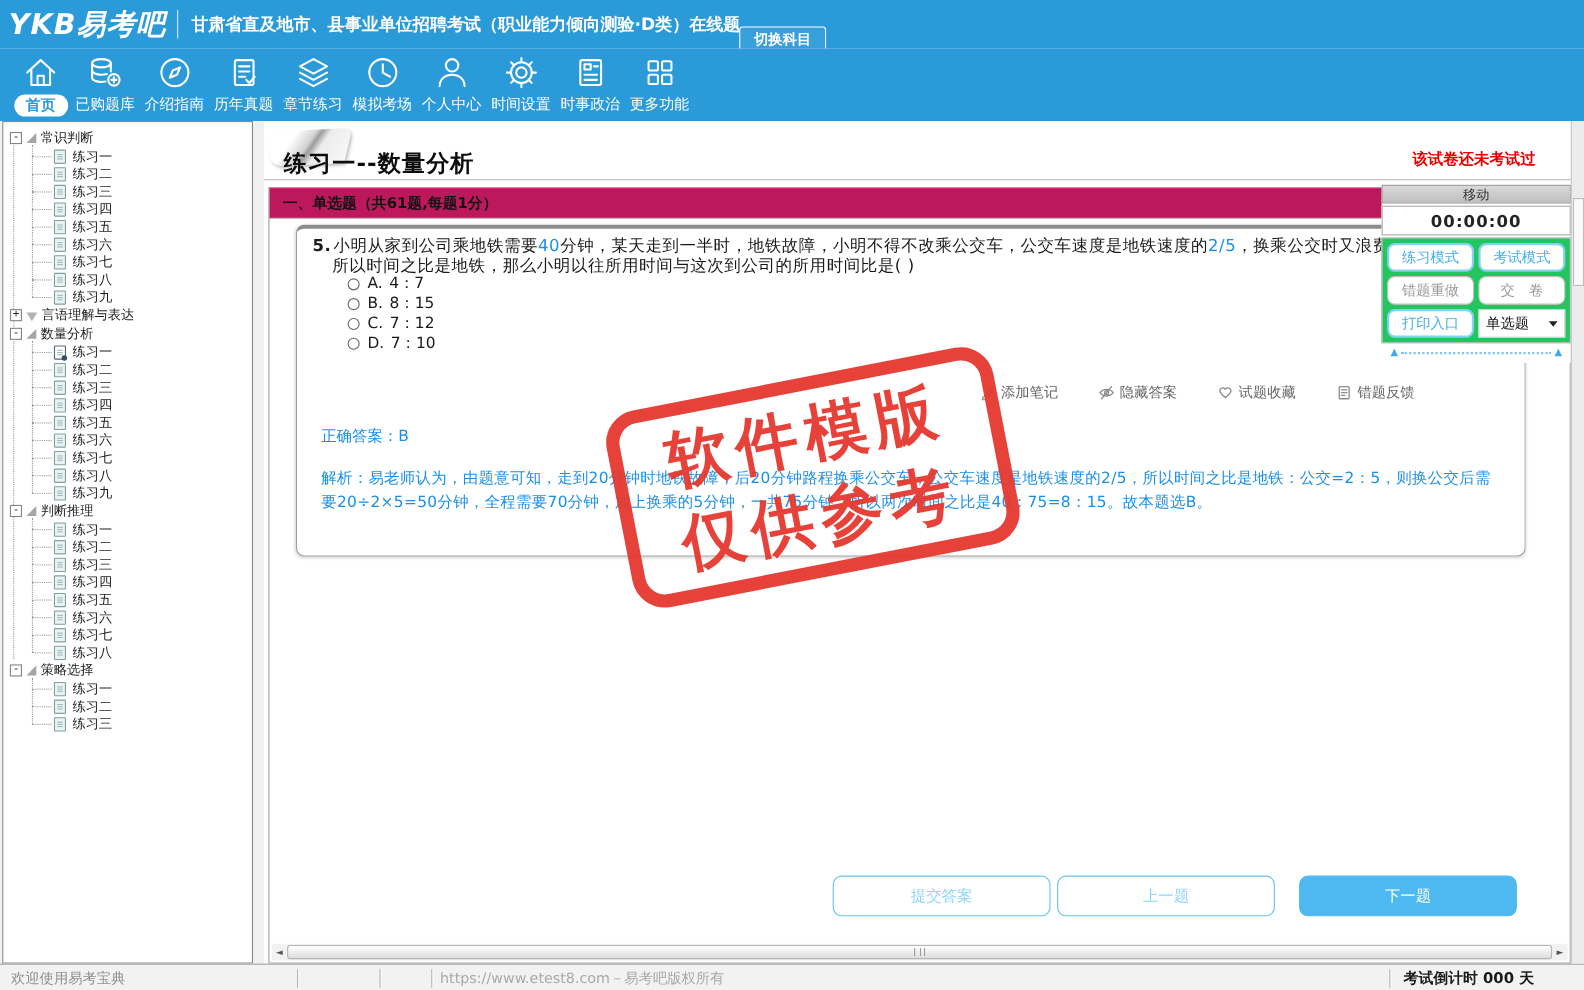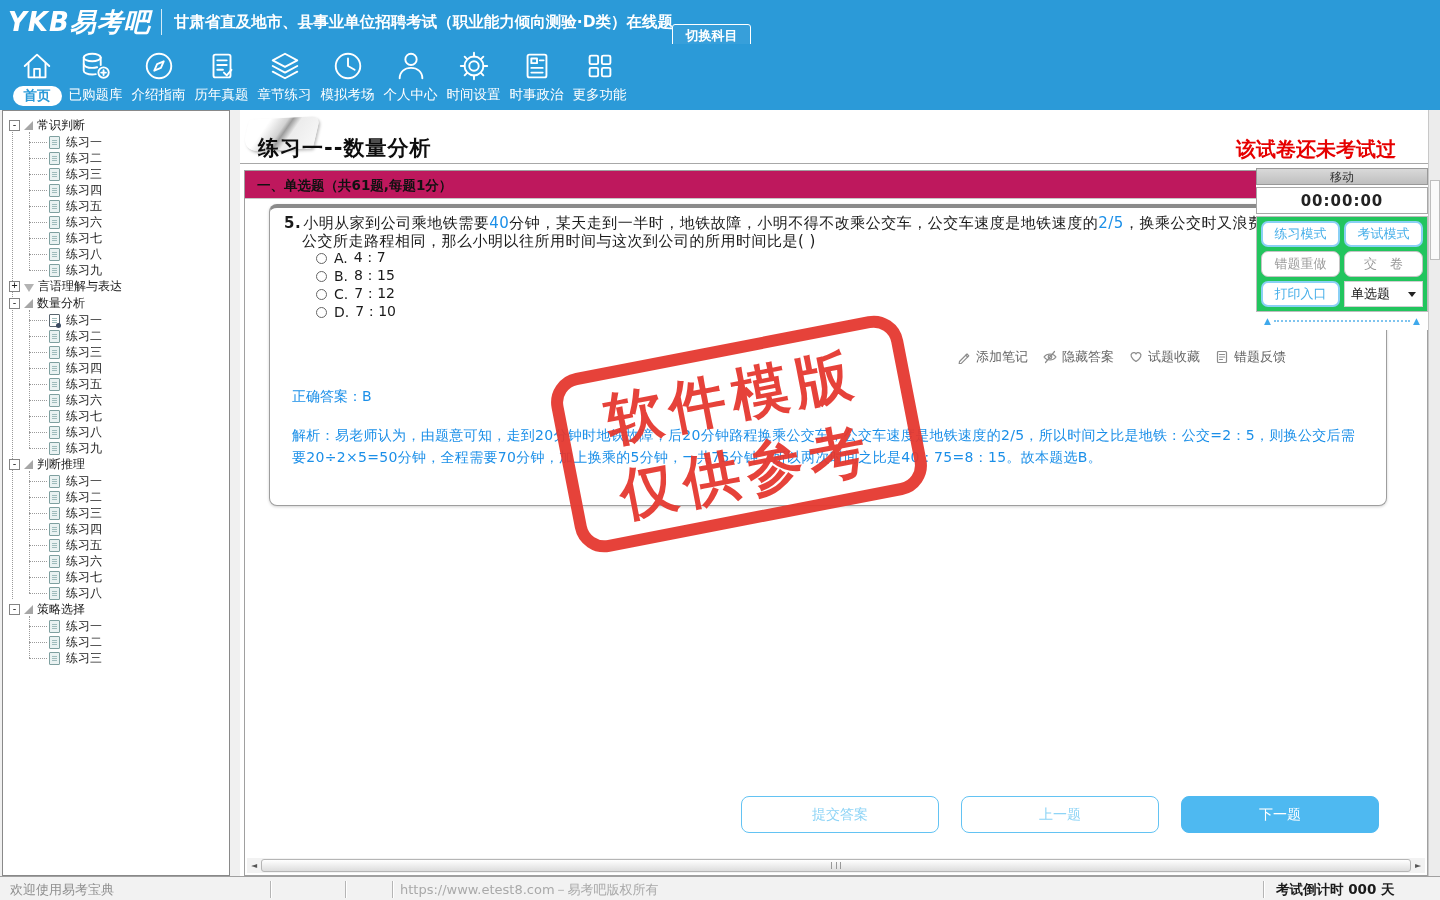--- a/index.html
+++ b/index.html
@@ -42,53 +42,53 @@
          background-size:5px 1px,5px 1px,5px 1px; background-position:2px 3px,2px 5px,2px 7px; background-repeat:no-repeat; }
   .doc.seldoc { background-color:#fff; border-color:#5A6670; position:relative; }
   .doc.seldoc::after { content:""; position:absolute; right:-2px; bottom:-2px; width:5px; height:5px; border-radius:50%; background:#3D4C63; }
 
   
   .content { position:absolute; left:240px; top:110px; width:1188px; height:766px; background:#fff; }
   .pagecurl { position:absolute; left:6px; top:8px; width:70px; height:32px; border-radius:2px 8px 2px 16px;
               background:linear-gradient(115deg,#ffffff 25%,#d2d2d2 46%,#9c9c9c 52%,#ececec 62%,#f8f8f8);
               box-shadow:2px 2px 3px rgba(0,0,0,.25); transform:skewX(-16deg) rotate(-3deg); }
   .page-title { position:absolute; left:18px; top:24px; font-size:21px; font-weight:bold; color:#0d0d0d; letter-spacing:1px; }
-  .notice { position:absolute; right:32px; top:26px; color:#E60000; font-size:20px; font-weight:bold; }
+  .notice { position:absolute; right:32px; top:26px; color:#E60000; font-size:14px; font-weight:bold; }
   .title-divider { position:absolute; left:0; right:0; top:53px; border-top:1px solid #A8A8A8; border-bottom:1px solid #fff; }
 
   .qsection { position:absolute; left:4px; top:60px; right:0; bottom:0; background:#fff; border:1px solid #A0A0A0; }
   .section-title { height:28px; line-height:28px; padding-left:12px; font-size:13.5px; font-weight:bold; color:#111; background:#be185d; border-bottom:1px solid #C6C6C6; }
 
   .qcard { position:absolute; left:24px; top:33px; width:1118px; height:302px; background:#fff; border:1px solid #9E9E9E; border-top:4px solid #8B8B8B; border-radius:8px; box-shadow:0 1px 3px rgba(0,0,0,.18); }
   .qline { position:absolute; left:14px; white-space:nowrap; font-size:15px; color:#1a1a1a; letter-spacing:.5px; overflow:hidden; max-width:1200px; }
   .qline .qnum { font-weight:bold; margin-right:2px; }
   .qline1 { top:6px; }
   .qline2 { top:24px; left:32px; }
   .num { color:#1B8FE8; }
   .options { position:absolute; left:46px; top:41px; }
   .opt { display:flex; align-items:center; height:18px; font-size:14px; color:#1a1a1a; cursor:default; }
   .radio { width:11px; height:11px; border:1px solid #666; border-radius:50%; background:#fff; margin-right:7px; flex:none; }
   .optkey { margin-right:6px; }
-  .actions { position:absolute; right:100px; top:140px; display:flex; gap:15px; }
+  .actions { position:absolute; right:100px; top:140px; display:flex; gap:37px; }
   .qaction { display:flex; align-items:center; gap:5px; font-size:13px; color:#666; cursor:pointer; text-decoration:none; }
   .qaction svg { width:14px; height:14px; display:block; }
   .answer { position:absolute; left:22px; top:180px; font-size:14px; color:#1B8FE8; }
   .analysis { position:absolute; left:22px; top:216px; width:1072px; font-size:14px; line-height:22px; color:#1B8FE8; letter-spacing:.3px; }
 
   
   .stamp { position:absolute; left:315px; top:172px; width:358px; height:182px; border:12px solid #E5372E; border-radius:30px;
            transform:rotate(-11deg); z-index:50; opacity:.94; display:flex; flex-direction:column; justify-content:center; }
   .stamp div { text-align:center; font-size:57px; font-weight:bold; color:#E5372E; line-height:76px; letter-spacing:7px; white-space:nowrap; }
 
   
   .footer-btns { position:absolute; left:0; right:0; top:625px; height:38px; }
   .fbtn { position:absolute; top:0; width:198px; height:37px; border-radius:8px; font-size:14px; font-family:inherit; cursor:pointer; }
   .fbtn.outline { background:#fff; border:1px solid #63C3F3; color:#8ED4F6; }
   .fbtn.solid { background:#4EB9F1; border:1px solid #4EB9F1; color:#fff; }
-  .fbtn:nth-child(1){ left:496px; } .fbtn:nth-child(2){ left:716px; } .fbtn:nth-child(3){ left:936px;text-align:center; }
+  .fbtn:nth-child(1){ left:512px; } .fbtn:nth-child(2){ left:716px; } .fbtn:nth-child(3){ left:936px;text-align:center; }
 
   
   .hscroll { position:absolute; left:2px; right:2px; bottom:2px; height:15px; display:flex; align-items:center; background:#F2F2F2; }
   .harrow { width:14px; flex:none; font-size:8px; color:#555; text-align:center; line-height:15px; cursor:pointer; }
   .htrack { flex:1; height:15px; padding:1px 0; }
   .hthumb { height:13px; width:100%; background:linear-gradient(#ffffff,#dddddd); border:1px solid #b5b5b5; border-radius:3px; display:flex; align-items:center; justify-content:center; cursor:pointer; }
   .grip { width:10px; height:7px; border-left:1px solid #999; border-right:1px solid #999; background:linear-gradient(90deg,transparent 4px,#999 4px,#999 5px,transparent 5px); }
 
   
   .rstrip { position:absolute; left:1428px; top:110px; width:12px; height:766px; background:#ECECEC; border-left:1px solid #C8C8C8; z-index:70; }
@@ -393,21 +393,21 @@
     <div class="notice">该试卷还未考试过</div>
     <div class="title-divider"></div>
 
     <section class="qsection">
       <div class="section-title">一、单选题（共61题,每题1分）</div>
 
       <div class="qcard">
         <div class="qline qline1">
           <span class="qnum">5.</span><span>小明从家到公司乘地铁需要<span class="num">40</span>分钟，某天走到一半时，地铁故障，小明不得不改乘公交车，公交车速度是地铁速度的<span class="num">2/5</span>，换乘公交时又浪费了<span class="num">5</span>分</span>
         </div>
-        <div class="qline qline2">公交所走路程相同，那么小明以往所用时间与这次到公司的所用时间比是( )</div>
+        <div class="qline qline2">所以时间之比是地铁，那么小明以往所用时间与这次到公司的所用时间比是( )</div>
         <div class="options">
             <div class="opt">
               <span class="radio"></span>
               <span class="optkey">A.</span>
               <span>4：7</span>
             </div>
             <div class="opt">
               <span class="radio"></span>
               <span class="optkey">B.</span>
               <span>8：15</span>

